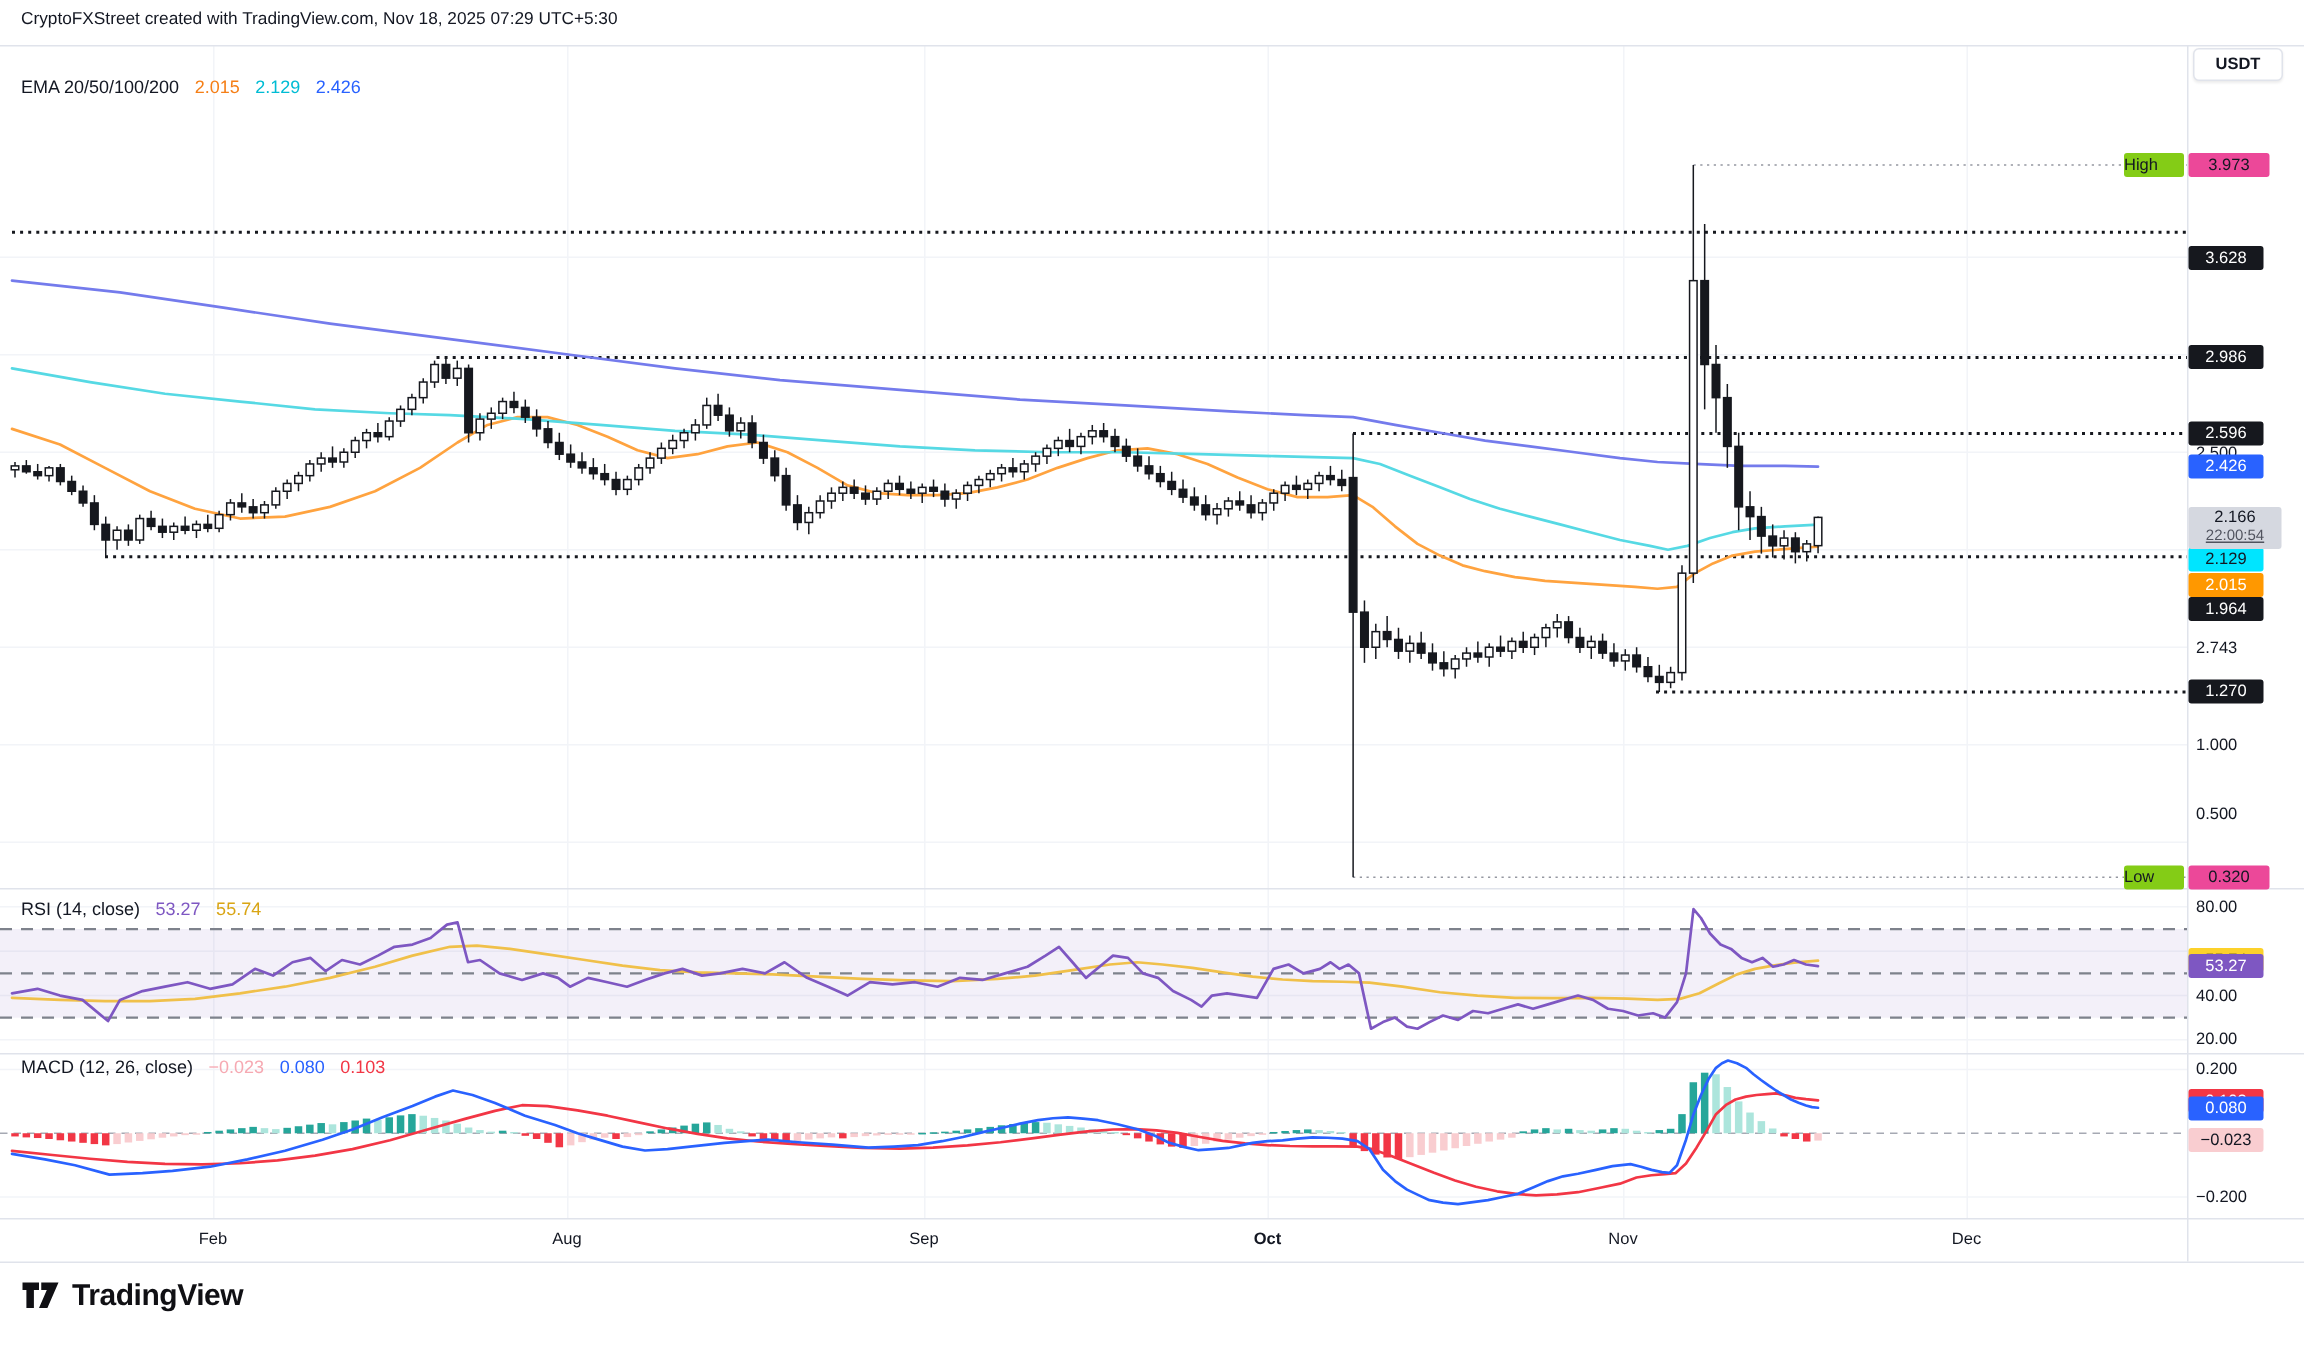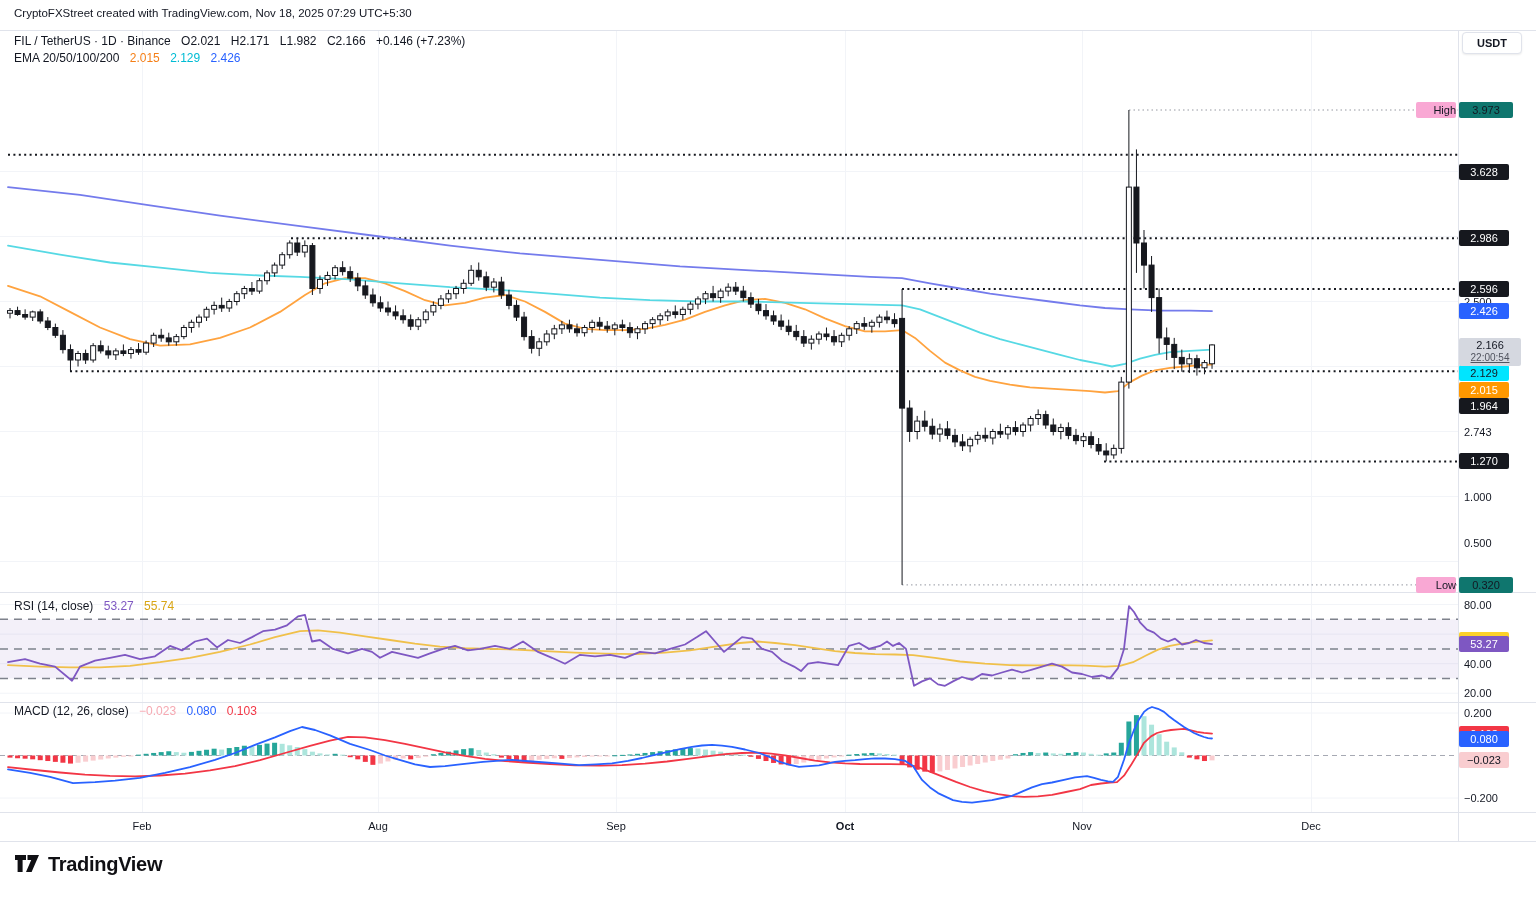--- a/index.html
+++ b/index.html
@@ -20,26 +20,26 @@
   .v-rsima{color:#d9a514;}
   .v-hist{color:#f6a9b2;}
   .v-macd{color:#2962ff;}
   .v-signal{color:#f23645;}
   .axis-tick{position:absolute;left:1464px;height:16px;line-height:16px;font-size:11px;color:#131722;}
   .chip{position:absolute;left:1459px;width:50px;height:16px;line-height:16px;font-size:11px;text-align:center;border-radius:2px;}
   .chip-black{background:#16181e;color:#fff;}
   .chip-blue{background:#2962ff;color:#fff;}
   .chip-cyan{background:#00e5ff;color:#131722;}
   .chip-orange{background:#ff9800;color:#fff;}
-  .chip-lightblue{background:#0f766e;color:#131722;width:54px;}
+  .chip-lightblue{background:#ec4899;color:#131722;width:54px;}
   .chip-yellow{background:#fcd12a;color:#131722;}
   .chip-purple{background:#7e57c2;color:#fff;}
   .chip-red{background:#f23645;color:#fff;}
   .chip-pink{background:#f9cdd0;color:#131722;}
-  .chip-word{position:absolute;left:1416px;width:40px;height:16px;line-height:16px;font-size:11px;text-align:right;border-radius:2px;background:#f9a8d4;color:#131722;}
+  .chip-word{position:absolute;left:1416px;width:40px;height:16px;line-height:16px;font-size:11px;text-align:left;border-radius:2px;background:#84cc16;color:#131722;}
   .chip-current{position:absolute;left:1459px;width:62px;height:28px;border-radius:2px;background:#d5d8e0;color:#131722;text-align:center;}
   .chip-current .p{font-size:11px;line-height:14px;font-weight:500;}
   .chip-current .cd{font-size:10px;line-height:12px;color:#50535e;text-decoration:underline;}
   .month-label{position:absolute;top:820px;transform:translateX(-50%);font-size:11px;font-weight:500;color:#131722;}
   #usdt-btn{position:absolute;left:1462px;top:32px;width:60px;height:22px;background:#fff;border:1px solid #e0e3eb;border-radius:4px;font-size:11px;font-weight:600;color:#131722;font-family:"Liberation Sans",sans-serif;box-shadow:0 1px 2px rgba(0,0,0,0.08);}
   #logo{position:absolute;left:14px;top:852px;display:flex;align-items:center;gap:8px;}
   #logo .wordmark{font-size:20px;font-weight:800;color:#101014;letter-spacing:-0.3px;}
   #price-axis{position:absolute;left:1458px;top:30px;width:78px;height:811px;}
   #time-axis{position:absolute;left:0;top:812px;width:1536px;height:29px;}
 </style>
@@ -596,28 +596,20 @@
         <line x1="0" y1="592.5" x2="1536" y2="592.5" stroke="#e0e3eb" stroke-width="1"></line>
         <line x1="0" y1="702.5" x2="1536" y2="702.5" stroke="#e0e3eb" stroke-width="1"></line>
         <line x1="0" y1="812.5" x2="1536" y2="812.5" stroke="#e0e3eb" stroke-width="1"></line>
         <line x1="0" y1="841.5" x2="1536" y2="841.5" stroke="#e0e3eb" stroke-width="1"></line>
         <line x1="1458.5" y1="30" x2="1458.5" y2="841" stroke="#e0e3eb" stroke-width="1"></line>
       </g>
     </svg>
 
   <div class="overlay attribution">CryptoFXStreet created with TradingView.com, Nov 18, 2025 07:29 UTC+5:30</div>
 
-  <div class="overlay sym-row">
-    <span>FIL / TetherUS · 1D · Binance</span>
-    <span>O2.021</span>
-    <span>H2.171</span>
-    <span>L1.982</span>
-    <span>C2.166</span>
-    <span>+0.146 (+7.23%)</span>
-  </div>
 
   <div class="overlay ema-row">
     <span>EMA 20/50/100/200</span>
     <span class="v-ema20">2.015</span>
     <span class="v-ema50">2.129</span>
     <span class="v-ema200">2.426</span>
   </div>
 
   <div class="overlay pane-legend" style="left:14px;top:599px;">
     <span>RSI (14, close)</span>

